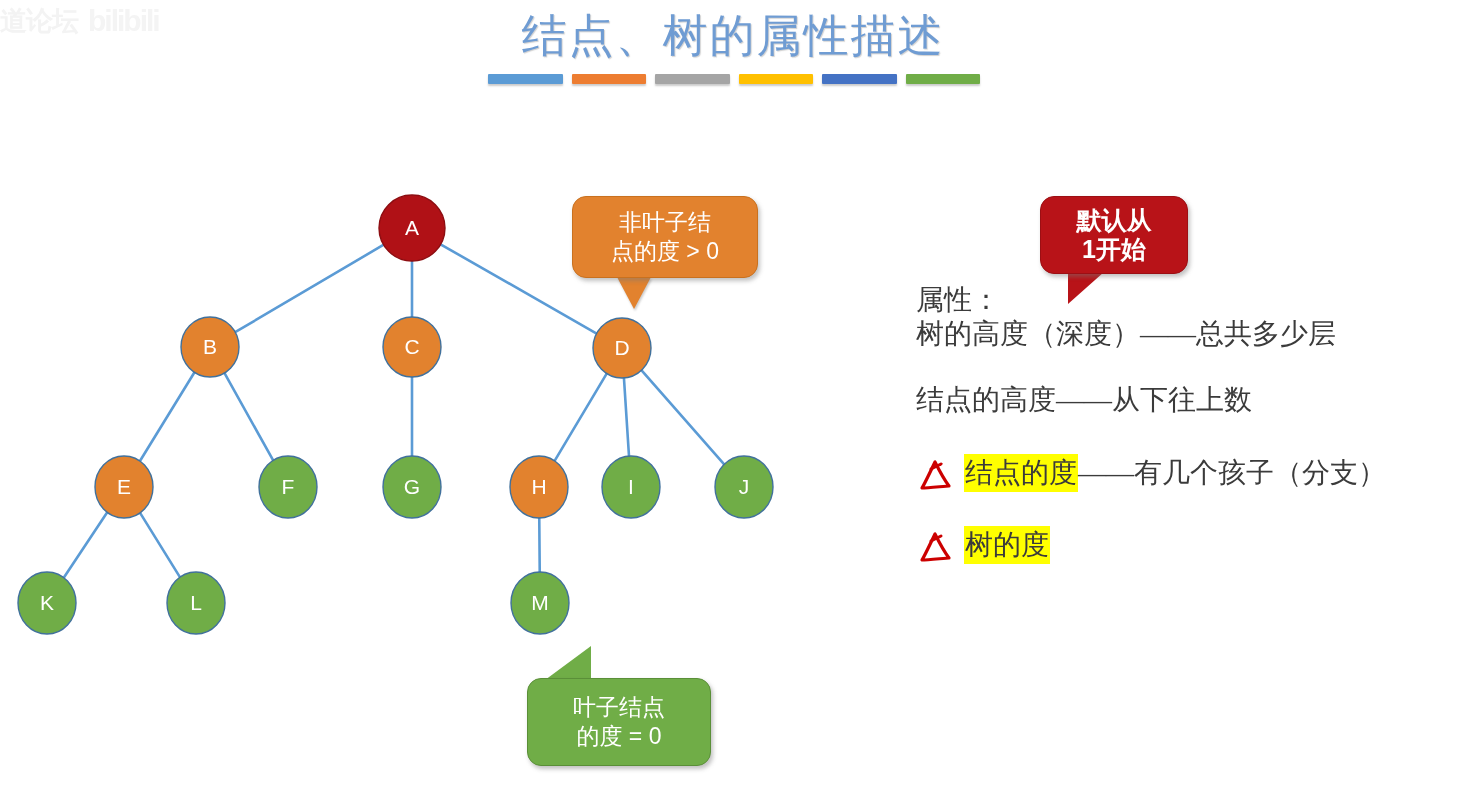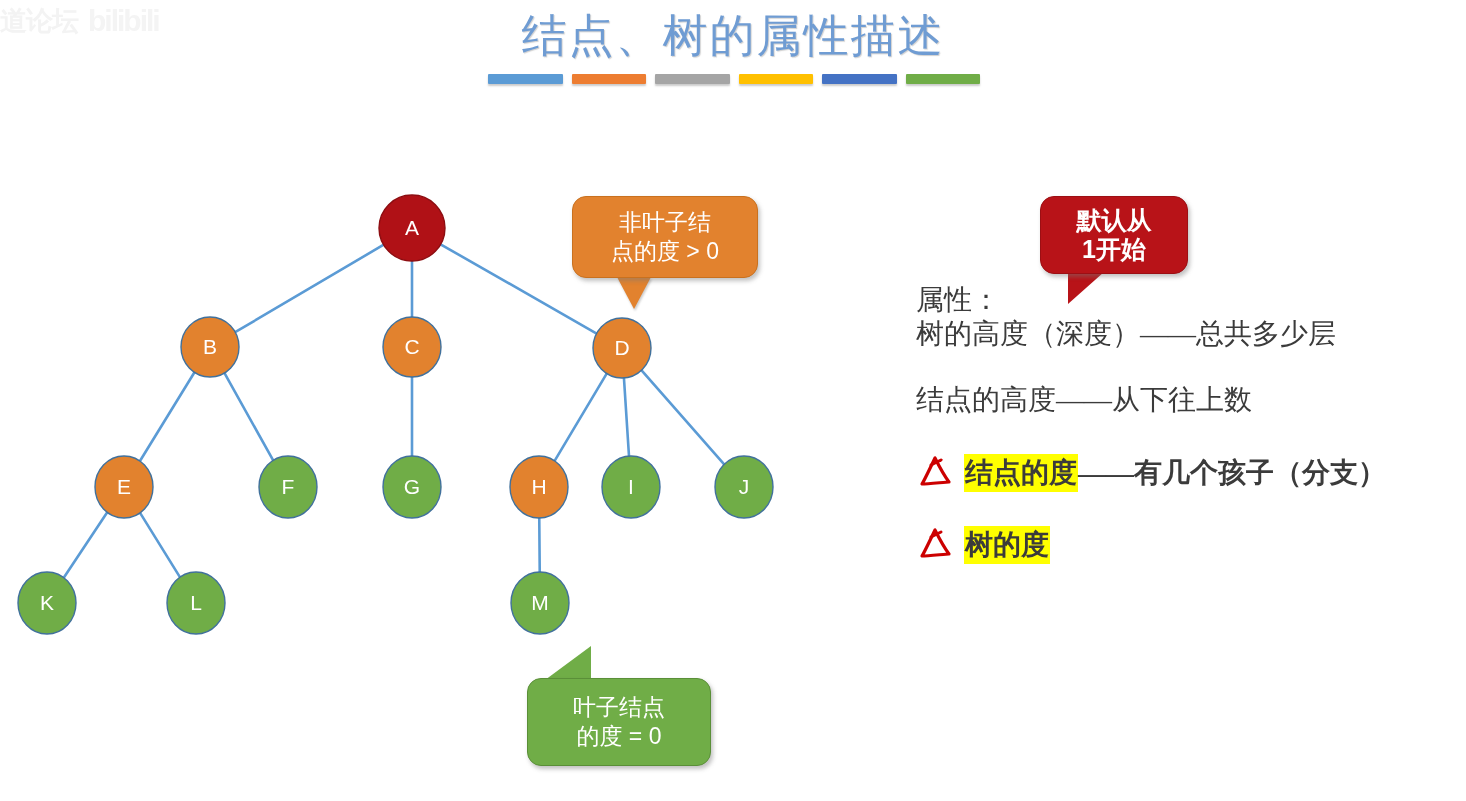--- a/index.html
+++ b/index.html
@@ -181,23 +181,22 @@
   .panel-line {
     white-space: nowrap;
     line-height: 1.0;
   }
   #panel-heading { margin-bottom: 6px; }
   #line-level { margin-bottom: 40px; }
   #line-node-height { margin-bottom: 40px; }
   #line-tree-height { margin-bottom: 38px; }
   .bullet-row {
     display: flex;
-    align-items: flex-start;
+    align-items: flex-end;
     white-space: nowrap;
-    font-weight: bold;
   }
   #row-node-degree { margin-bottom: 34px; }
   .tri-icon {
     flex: 0 0 auto;
     width: 38px;
     height: 34px;
     margin-right: 10px;
     display: inline-block;
   }
   .hl {

